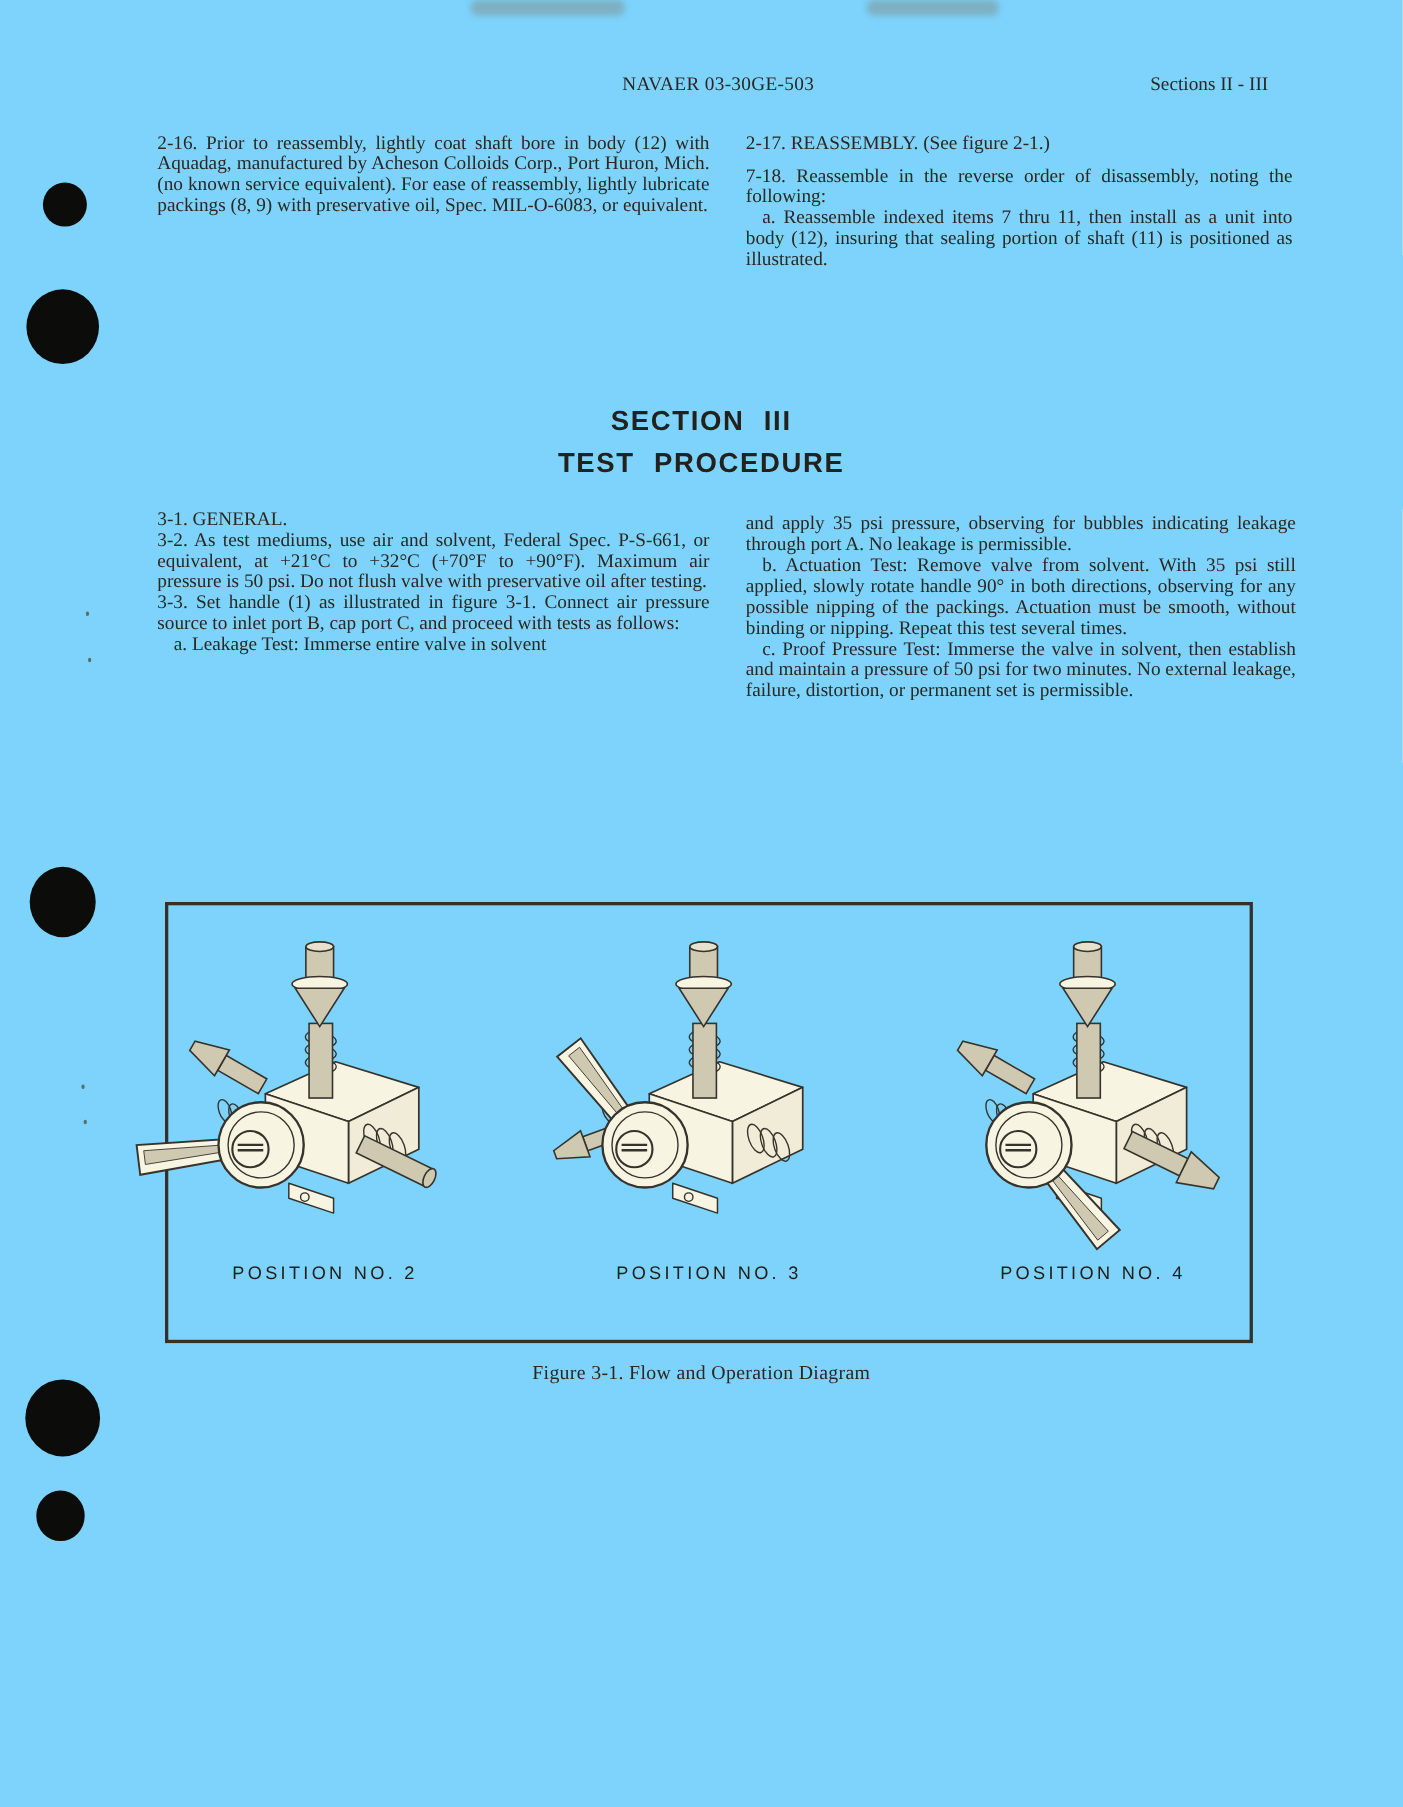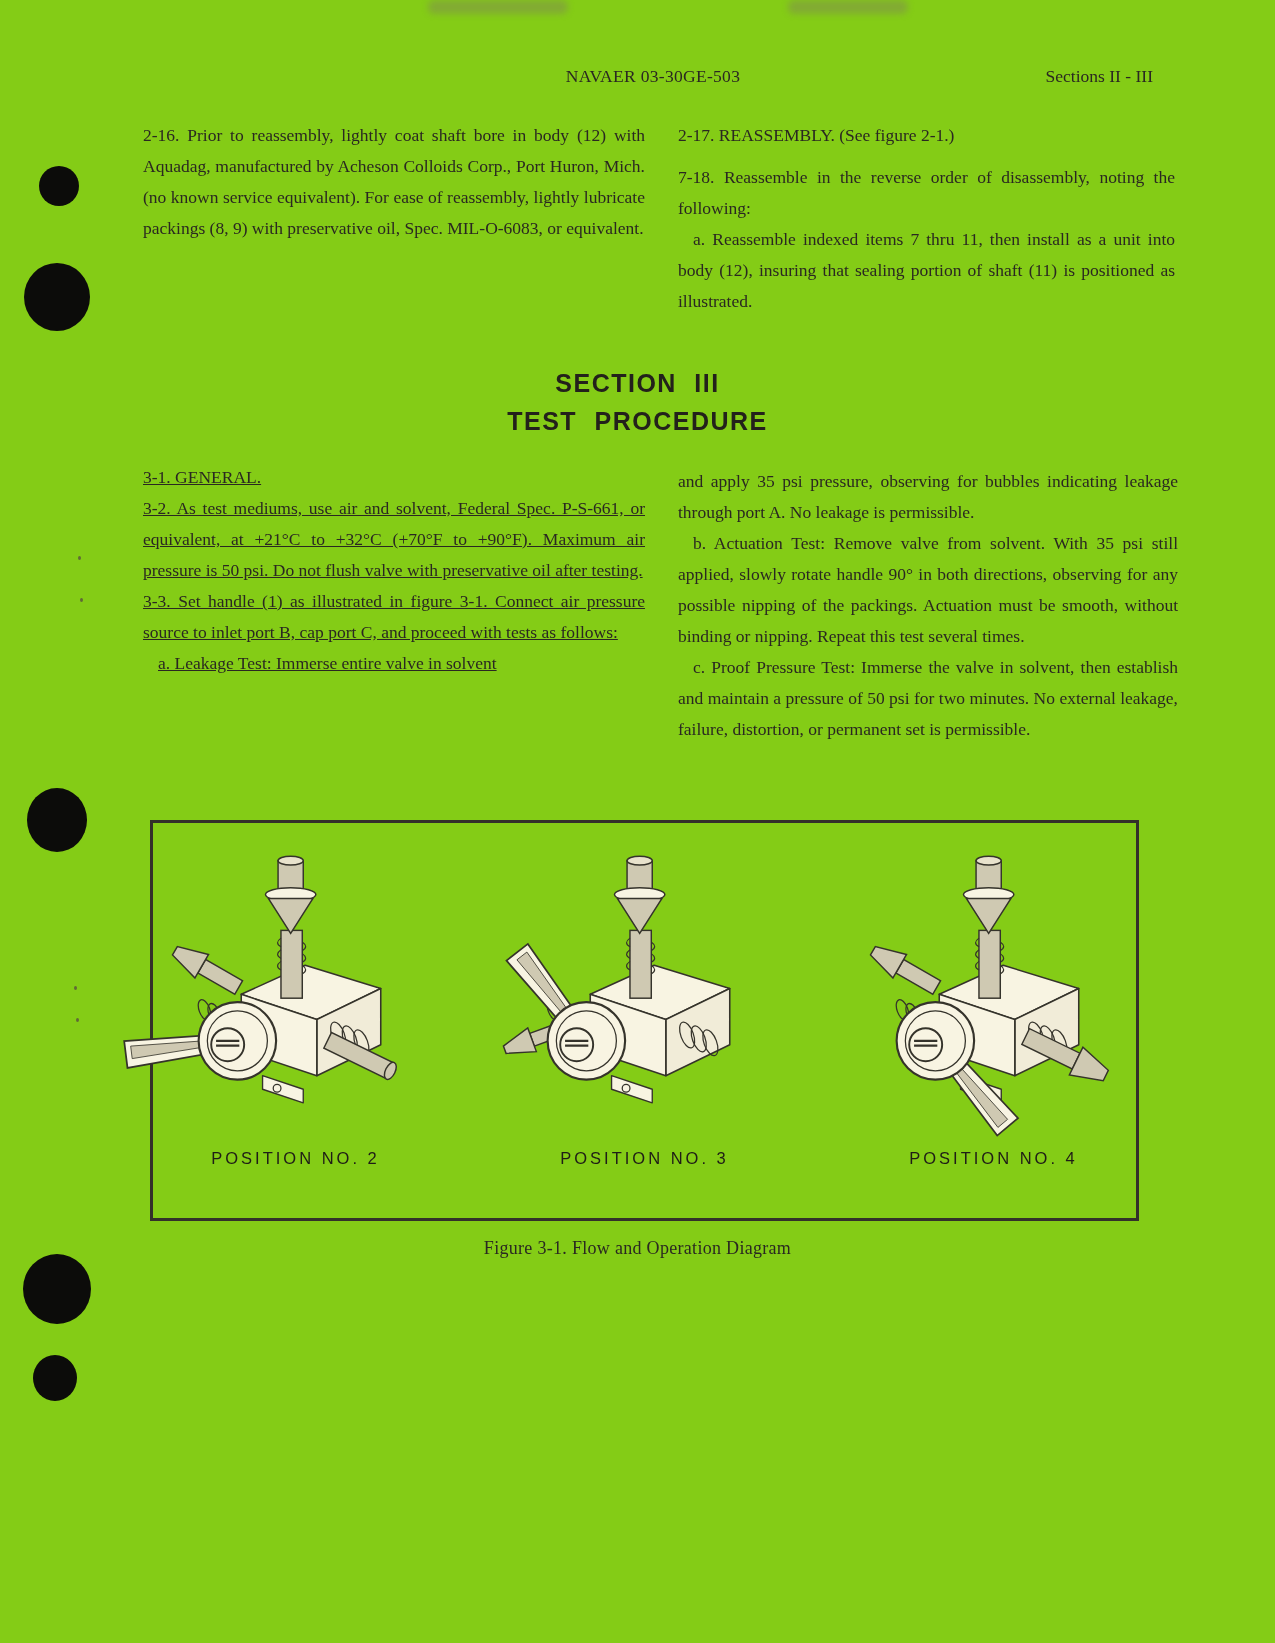--- a/index.html
+++ b/index.html
@@ -5,52 +5,52 @@
   * { box-sizing: border-box; }
   html, body { margin: 0; padding: 0; }
   body {
     width: 1275px; height: 1643px;
     background: #f8f4e2;
     font-family: "Liberation Serif", serif;
     color: #2a2821;
     overflow: hidden;
     position: relative;
   }
-  .page { position: absolute; inset: 0; background: #84cc16; }
+  .page { position: absolute; inset: 0; background: #7dd3fc; }
 
   
   .smudge { position: absolute; height: 14px; top: 0; background: rgba(125,118,98,.38); filter: blur(3px); border-radius: 6px; }
   .smudge.s1 { left: 428px; width: 140px; }
   .smudge.s2 { left: 788px; width: 120px; }
   .hole { position: absolute; background: #0c0c0a; border-radius: 50%; }
   .hole.h1 { left: 39px; top: 166px; width: 40px; height: 40px; }
   .hole.h2 { left: 24px; top: 263px; width: 66px; height: 68px; }
   .hole.h3 { left: 27px; top: 788px; width: 60px; height: 64px; }
   .hole.h4 { left: 23px; top: 1254px; width: 68px; height: 70px; }
   .hole.h5 { left: 33px; top: 1355px; width: 44px; height: 46px; }
   .speck { position: absolute; width: 3px; height: 4px; background: #57533f; border-radius: 50%; opacity: .8; }
 
   
   .header { position: absolute; top: 66px; left: 0; width: 100%; height: 26px; font-size: 17.5px; }
   .doc-number { position: absolute; left: 388px; width: 530px; text-align: center; letter-spacing: .3px; }
   .section-label { position: absolute; right: 122px; }
 
   
-  .col { position: absolute; width: 502px; font-size: 17.5px; line-height: 31px; }
+  .col { position: absolute; width: 502px; font-size: 17.5px; line-height: 19px; }
   .col p { margin: 0; text-align: justify; }
   p.sub { text-indent: 15px; }
   .s2-left  { left: 143px; top: 120px; }
   .s2-right { left: 678px; top: 120px; width: 497px; }
   .s2-right p.mt { margin-top: 11px; }
 
   .sec3-heading { position: absolute; top: 364px; left: 0; width: 100%; text-align: center;
     font-family: "Liberation Sans", sans-serif; font-weight: bold; font-size: 25px;
     letter-spacing: 1.5px; word-spacing: 9px; line-height: 38px; color: #23211b; }
 
-  .s3-left  { left: 143px; top: 462px; text-decoration: underline; }
+  .s3-left  { left: 143px; top: 462px; }
   .s3-right { left: 678px; top: 466px; width: 500px; }
   .s3-left p.g1 { }
   .s3-left p.g2 { }
 
   
   .figure-box { position: absolute; left: 150px; top: 820px; width: 989px; height: 401px;
     border: 3px solid #33312a; display: flex; justify-content: space-between; padding: 26px 26px 0 26px; }
   .valve-cell { position: relative; width: 233px; }
   .valve-cell svg { overflow: visible; display: block; }
   .pos-label { position: absolute; bottom: 50px; left: 0; width: 100%; text-align: center;

